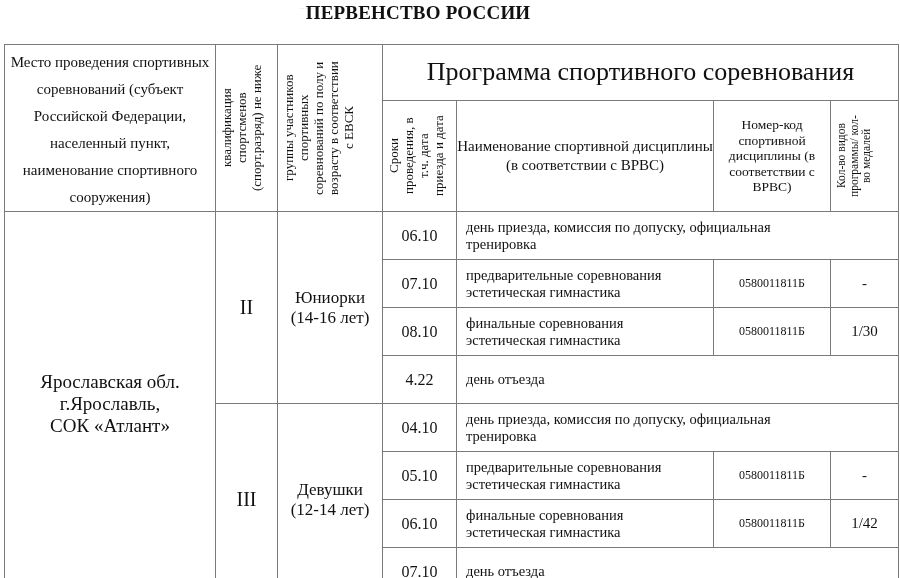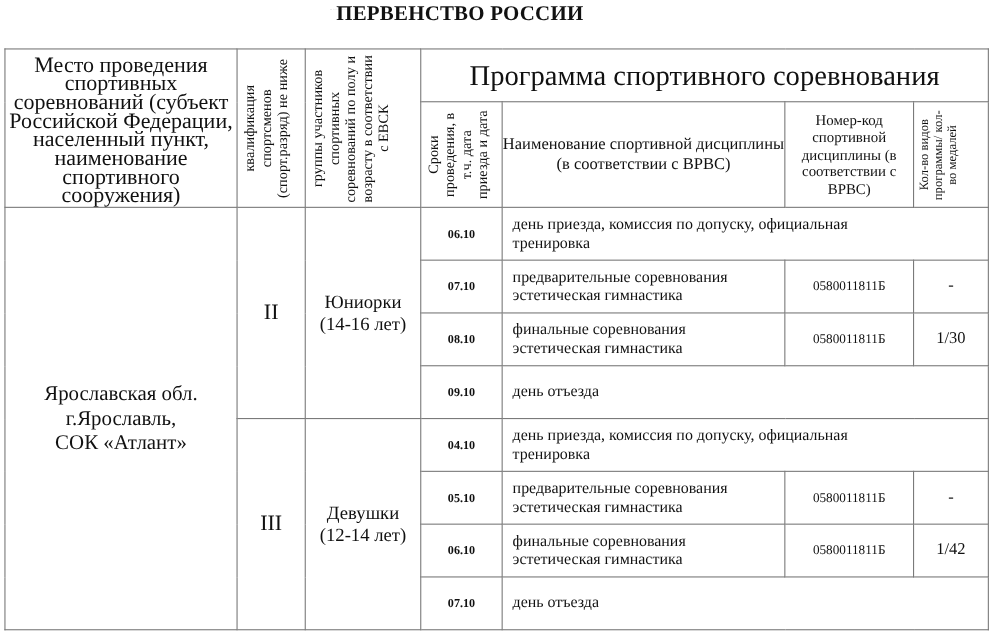--- a/index.html
+++ b/index.html
@@ -3,31 +3,31 @@
 <meta charset="utf-8">
 <style>
   html, body { margin:0; padding:0; background:#ffffff; }
   body { width:900px; height:578px; position:relative; overflow:hidden;
          font-family:"Liberation Serif", "DejaVu Serif", serif; color:#111; }
   .title { position:absolute; left:0; top:0; width:836px; text-align:center;
            font-weight:bold; font-size:19px; line-height:24px; top:1px; letter-spacing:0.2px; }
   table.sched { position:absolute; left:4px; top:44px; border-collapse:collapse;
                 table-layout:fixed; width:894px; }
   table.sched td { border:1.5px solid #7a7a7a; padding:0; vertical-align:middle; text-align:center; }
-  .hdr-place { font-size:20px; line-height:17px; padding-top:4px !important; }
+  .hdr-place { font-size:15px; line-height:27px; padding-top:4px !important; }
   .vert { writing-mode:vertical-rl; transform:rotate(180deg); margin:0 auto;
           font-size:13px; line-height:15px; text-align:center; white-space:normal; }
   .vert.small { font-size:11.5px; line-height:12.5px; }
   .prog-title { font-size:26px; height:46px; }
   .hdr-name { font-size:15px; line-height:18.5px; }
   .hdr-code { font-size:13.5px; line-height:15.5px; }
   .place { font-size:19px; line-height:22px; }
   .level { font-size:20px; }
   .group { font-size:17px; line-height:20px; }
-  .date { font-weight:bold; font-size:11px; }
+  .date { font-weight:normal; font-size:16px; }
   .desc { text-align:left !important; padding-left:9px !important; font-size:14.5px; line-height:17px; }
   .code { font-size:12px; }
   .cnt { font-size:15px; }
   .scan-mark { position:absolute; left:300px; top:8px; width:18px; height:10px;
                opacity:0.18; border-top:1px dotted #888; }
 </style>
 </head>
 <body>
 
 <div class="scan-mark"></div>
@@ -94,21 +94,21 @@
   <tr style="height:48px">
     <td class="date">08.10</td>
     <td class="desc">
       <div>финальные соревнования</div>
       <div>эстетическая гимнастика</div>
     </td>
     <td class="code">0580011811Б</td>
     <td class="cnt">1/30</td>
   </tr>
   <tr style="height:48px">
-    <td class="date">09.10</td>
+    <td class="date">4.22</td>
     <td colspan="3" class="desc">
       <div>день отъезда</div>
     </td>
   </tr>
 
   <tr style="height:48px">
     <td rowspan="4" class="level">III</td>
     <td rowspan="4" class="group">
       <div>Девушки</div>
       <div>(12-14 лет)</div>

